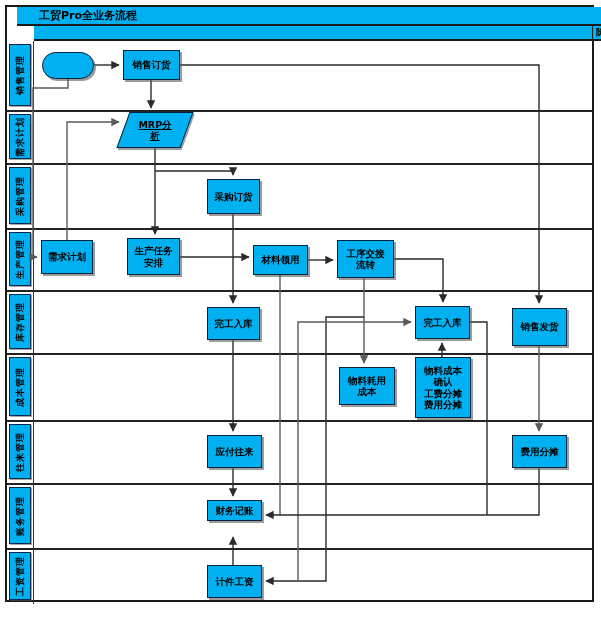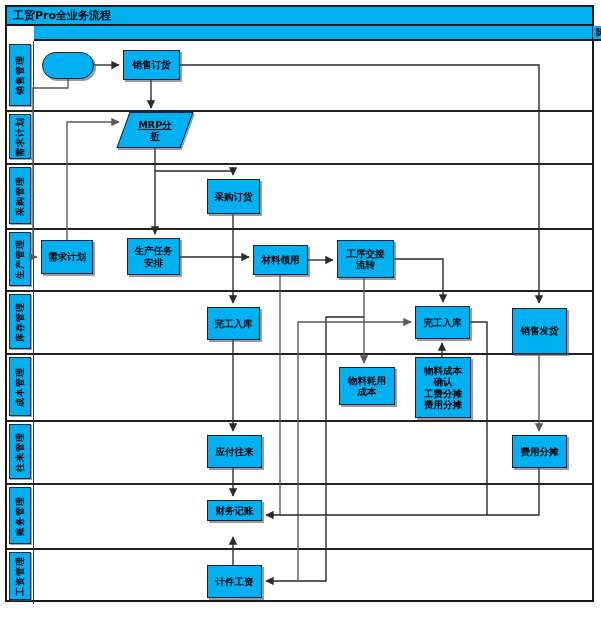--- a/index.html
+++ b/index.html
@@ -1,22 +1,22 @@
 <!DOCTYPE html>
 <html><head>
 <meta charset="utf-8">
 <style>
   html,body{margin:0;padding:0;background:#fff;}
   .canvas{position:relative;width:601px;height:618px;background:#fff;
           font-family:"DejaVu Sans","Liberation Sans",sans-serif;overflow:hidden;}
   .chart{position:absolute;left:5px;top:5px;width:589px;height:597px;
          border:2px solid #1a1a1a;background:#fff;box-sizing:border-box;}
-  .titlebar{position:absolute;left:0;top:0;width:100%;height:19px;background:#00B0F0;
+  .titlebar{position:absolute;left:10px;top:0;width:100%;height:19px;background:#00B0F0;
             border-bottom:2px solid #1a1a1a;box-sizing:border-box;
-            font-weight:bold;font-size:11px;color:#000;line-height:17px;padding-left:6px;}
+            font-weight:bold;font-size:11px;color:#000;line-height:17px;padding-left:22px;}
   .stagebar{position:absolute;left:0;top:19px;width:100%;height:15px;background:#00B0F0;
             border-bottom:2px solid #1a1a1a;box-sizing:border-box;margin-left:27px;}
   .stagebar .stage{position:absolute;right:2px;top:0;height:13px;line-height:13px;
             font-size:9px;font-weight:bold;color:#000;border-left:1px solid #1a1a1a;padding:0 3px;}
   .laneline{position:absolute;left:0;width:585px;height:0;border-top:2px solid #222;}
   .lanediv{position:absolute;top:34px;left:26px;width:0;height:563px;border-left:1px solid #333;}
   .lanelabel{position:absolute;left:2px;width:22px;background:#00B0F0;
              border:1px solid #0a2a4a;box-shadow:1px 1px 0 rgba(90,90,90,.55);box-sizing:border-box;}
   .lanelabel span{position:absolute;left:50%;top:50%;transform:translate(-50%,-50%) rotate(-90deg);
              white-space:nowrap;font-size:9px;font-weight:bold;color:#000;letter-spacing:1px;}
@@ -135,21 +135,21 @@
 
   <div class="node" style="left:253px;top:245px;width:55px;height:30px">材料领用</div>
 
   <div class="node" style="left:337px;top:240px;width:57px;height:38px">工序交接
 流转</div>
 
   <div class="node" style="left:207px;top:307px;width:53px;height:33px">完工入库</div>
 
   <div class="node" style="left:415px;top:306px;width:55px;height:33px">完工入库</div>
 
-  <div class="node" style="left:512px;top:308px;width:55px;height:46px">销售发货</div>
+  <div class="node" style="left:512px;top:308px;width:55px;height:38px">销售发货</div>
 
   <div class="node" style="left:339px;top:367px;width:56px;height:38px">物料耗用
 成本</div>
 
   <div class="node" style="left:415px;top:357px;width:56px;height:61px">物料成本
 确认
 工费分摊
 费用分摊</div>
 
   <div class="node" style="left:207px;top:435px;width:55px;height:33px">应付往来</div>

